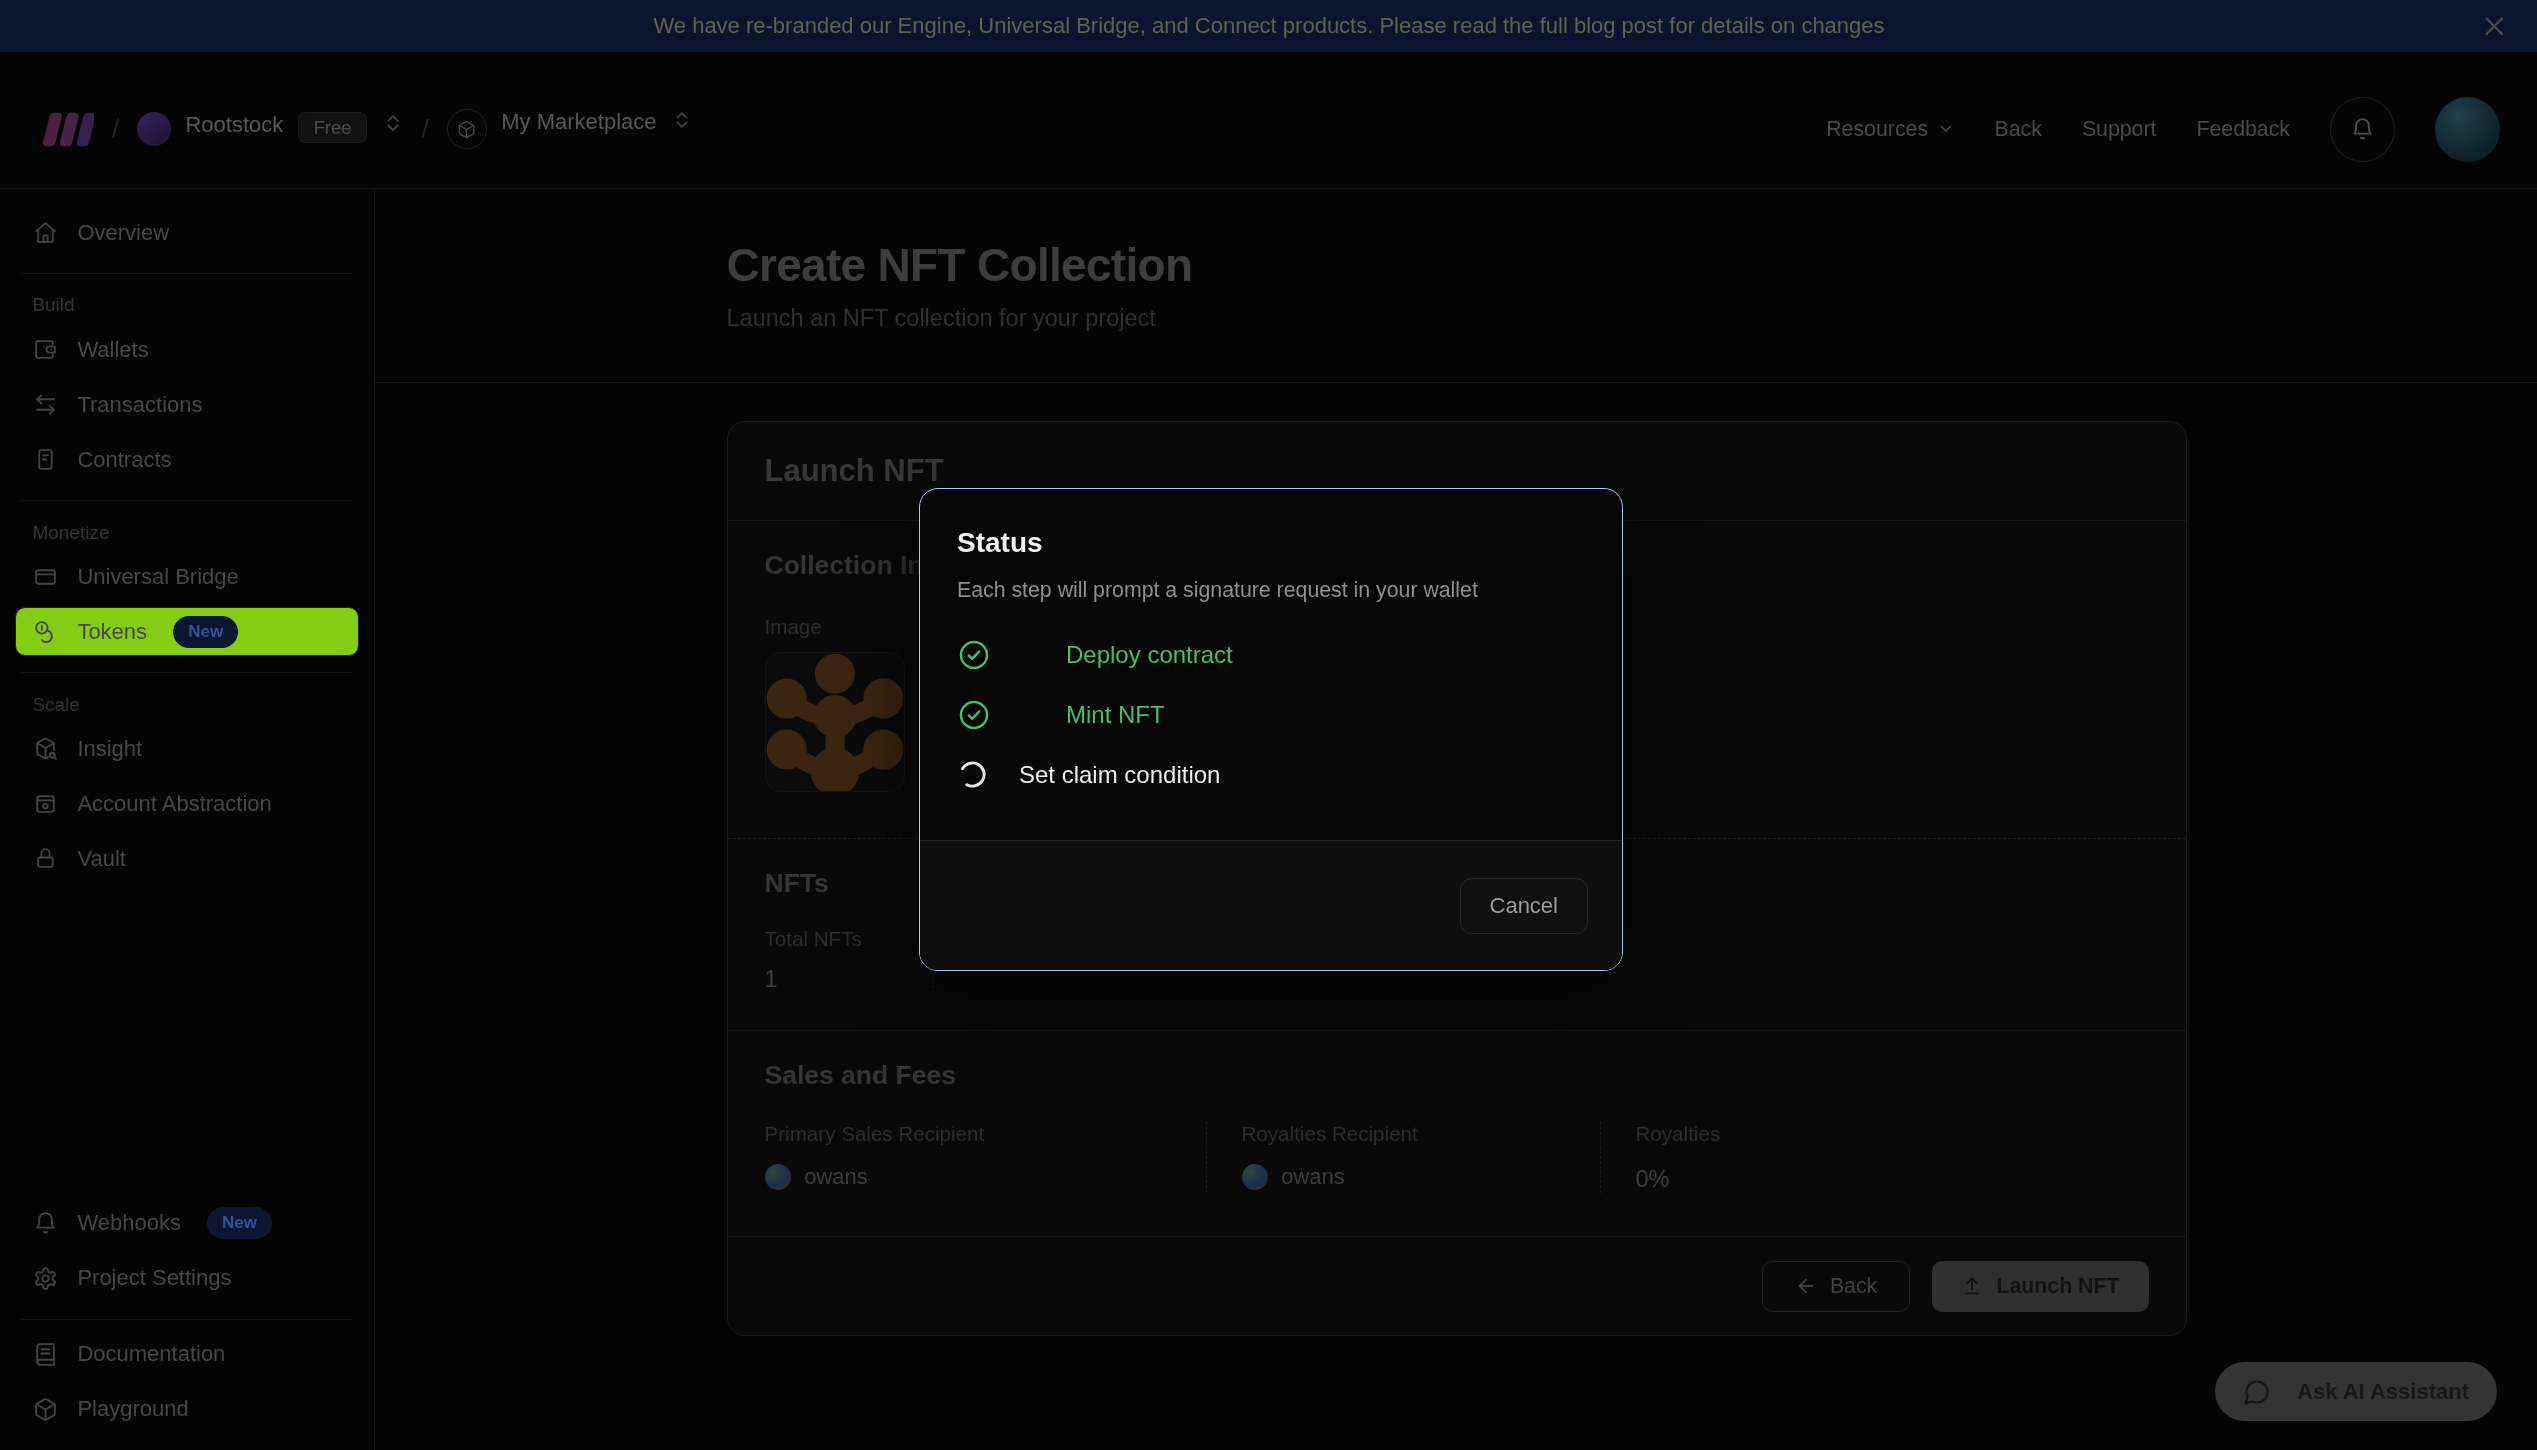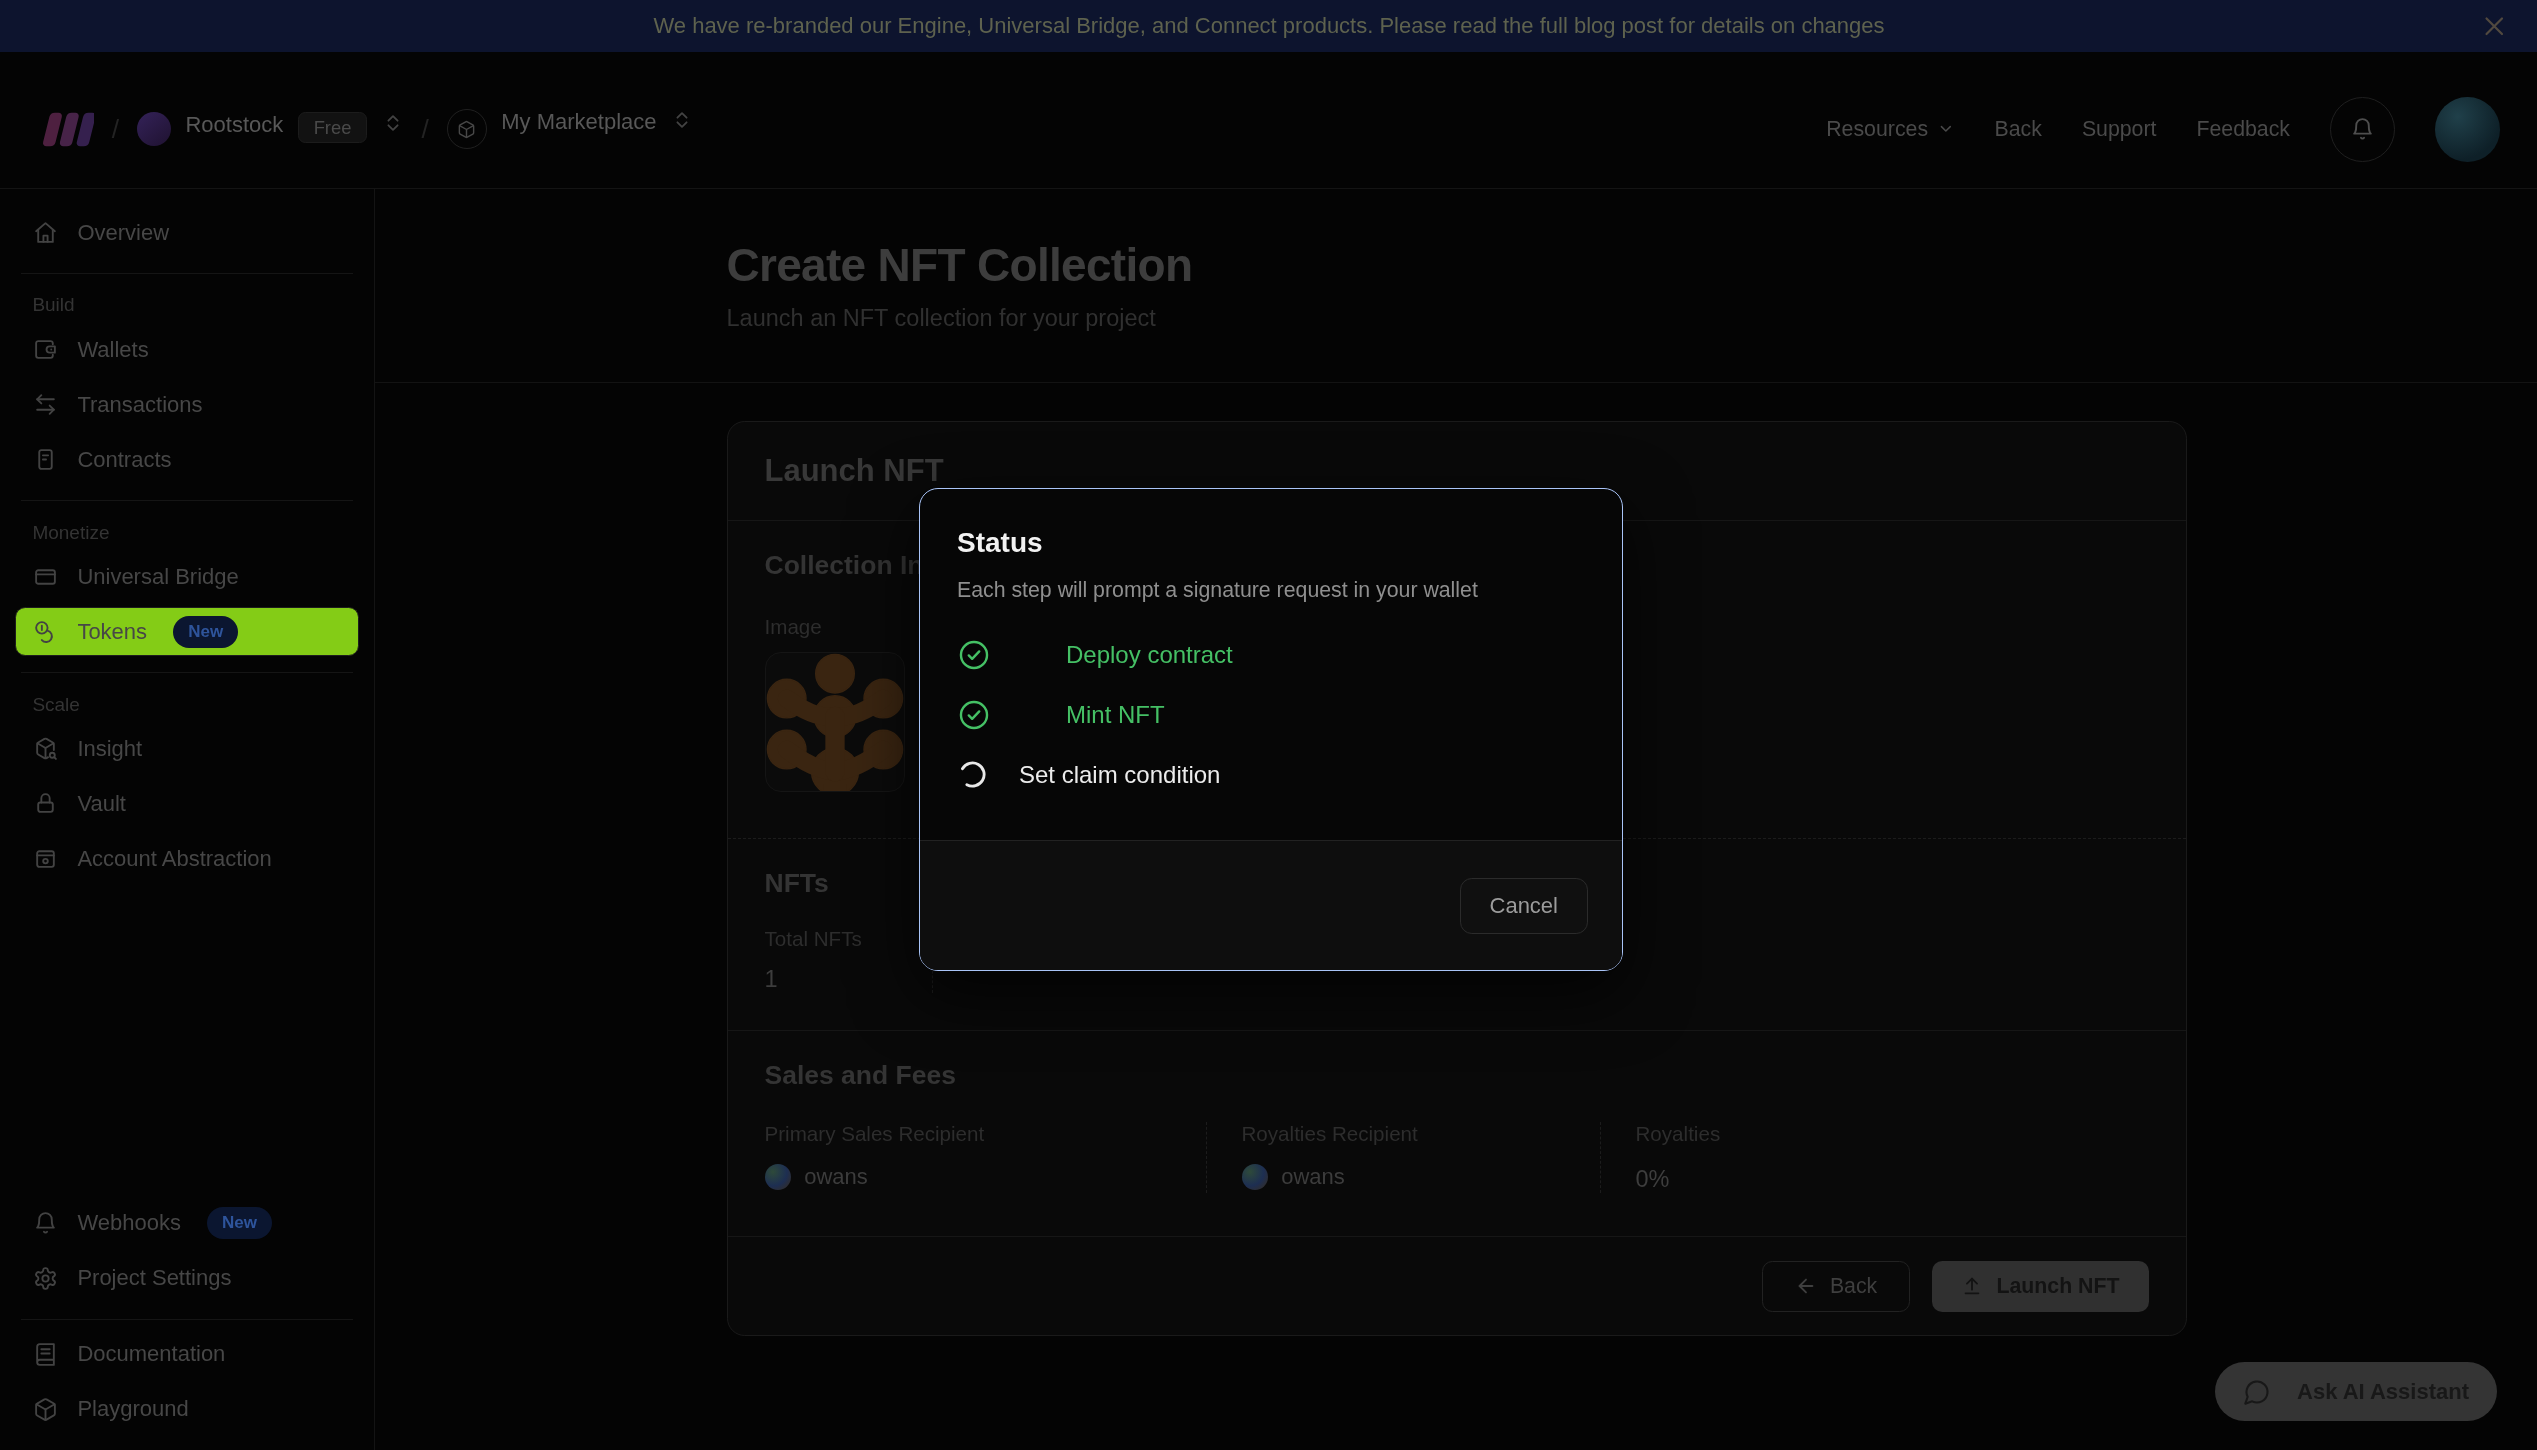--- a/index.html
+++ b/index.html
@@ -310,32 +310,32 @@
         <path d="M20 13.5V8a2 2 0 0 0-1-1.7l-6-3.5a2 2 0 0 0-2 0L5 6.3A2 2 0 0 0 4 8v8a2 2 0 0 0 1 1.7l6 3.5a2 2 0 0 0 2 0l1.5-.9"></path>
         <path d="M4.3 7 12 11.5 19.7 7"></path>
         <path d="M12 11.5V21"></path>
         <circle cx="18.5" cy="18.5" r="2.4"></circle>
         <path d="M20.4 20.4 22 22"></path>
       </svg>
     <span>Insight</span>
   </div>
   <div class="side-item">
     <svg viewBox="0 0 24 24" fill="none" stroke="currentColor" stroke-width="1.8" stroke-linecap="round" stroke-linejoin="round">
-        <rect x="5" y="11" width="14" height="9" rx="2"></rect>
-        <path d="M8 11V7a4 4 0 0 1 8 0v4"></path>
-      </svg>
-    <span>Vault</span>
-  </div>
-  <div class="side-item">
-    <svg viewBox="0 0 24 24" fill="none" stroke="currentColor" stroke-width="1.8" stroke-linecap="round" stroke-linejoin="round">
         <rect x="4" y="5" width="16" height="15" rx="2"></rect>
         <path d="M4 9h16"></path>
         <circle cx="12" cy="14.5" r="2.2"></circle>
       </svg>
     <span>Account Abstraction</span>
+  </div>
+  <div class="side-item">
+    <svg viewBox="0 0 24 24" fill="none" stroke="currentColor" stroke-width="1.8" stroke-linecap="round" stroke-linejoin="round">
+        <rect x="5" y="11" width="14" height="9" rx="2"></rect>
+        <path d="M8 11V7a4 4 0 0 1 8 0v4"></path>
+      </svg>
+    <span>Vault</span>
   </div>
   <div class="side-spacer"></div>
   <div class="side-item">
     <svg viewBox="0 0 24 24" fill="none" stroke="currentColor" stroke-width="1.8" stroke-linecap="round" stroke-linejoin="round">
         <path d="M6 8a6 6 0 0 1 12 0c0 7 2 8 2 8H4s2-1 2-8"></path>
         <path d="M10.5 20a1.8 1.8 0 0 0 3 0"></path>
       </svg>
     <span>Webhooks</span>
     <span class="new-badge">New</span>
   </div>

